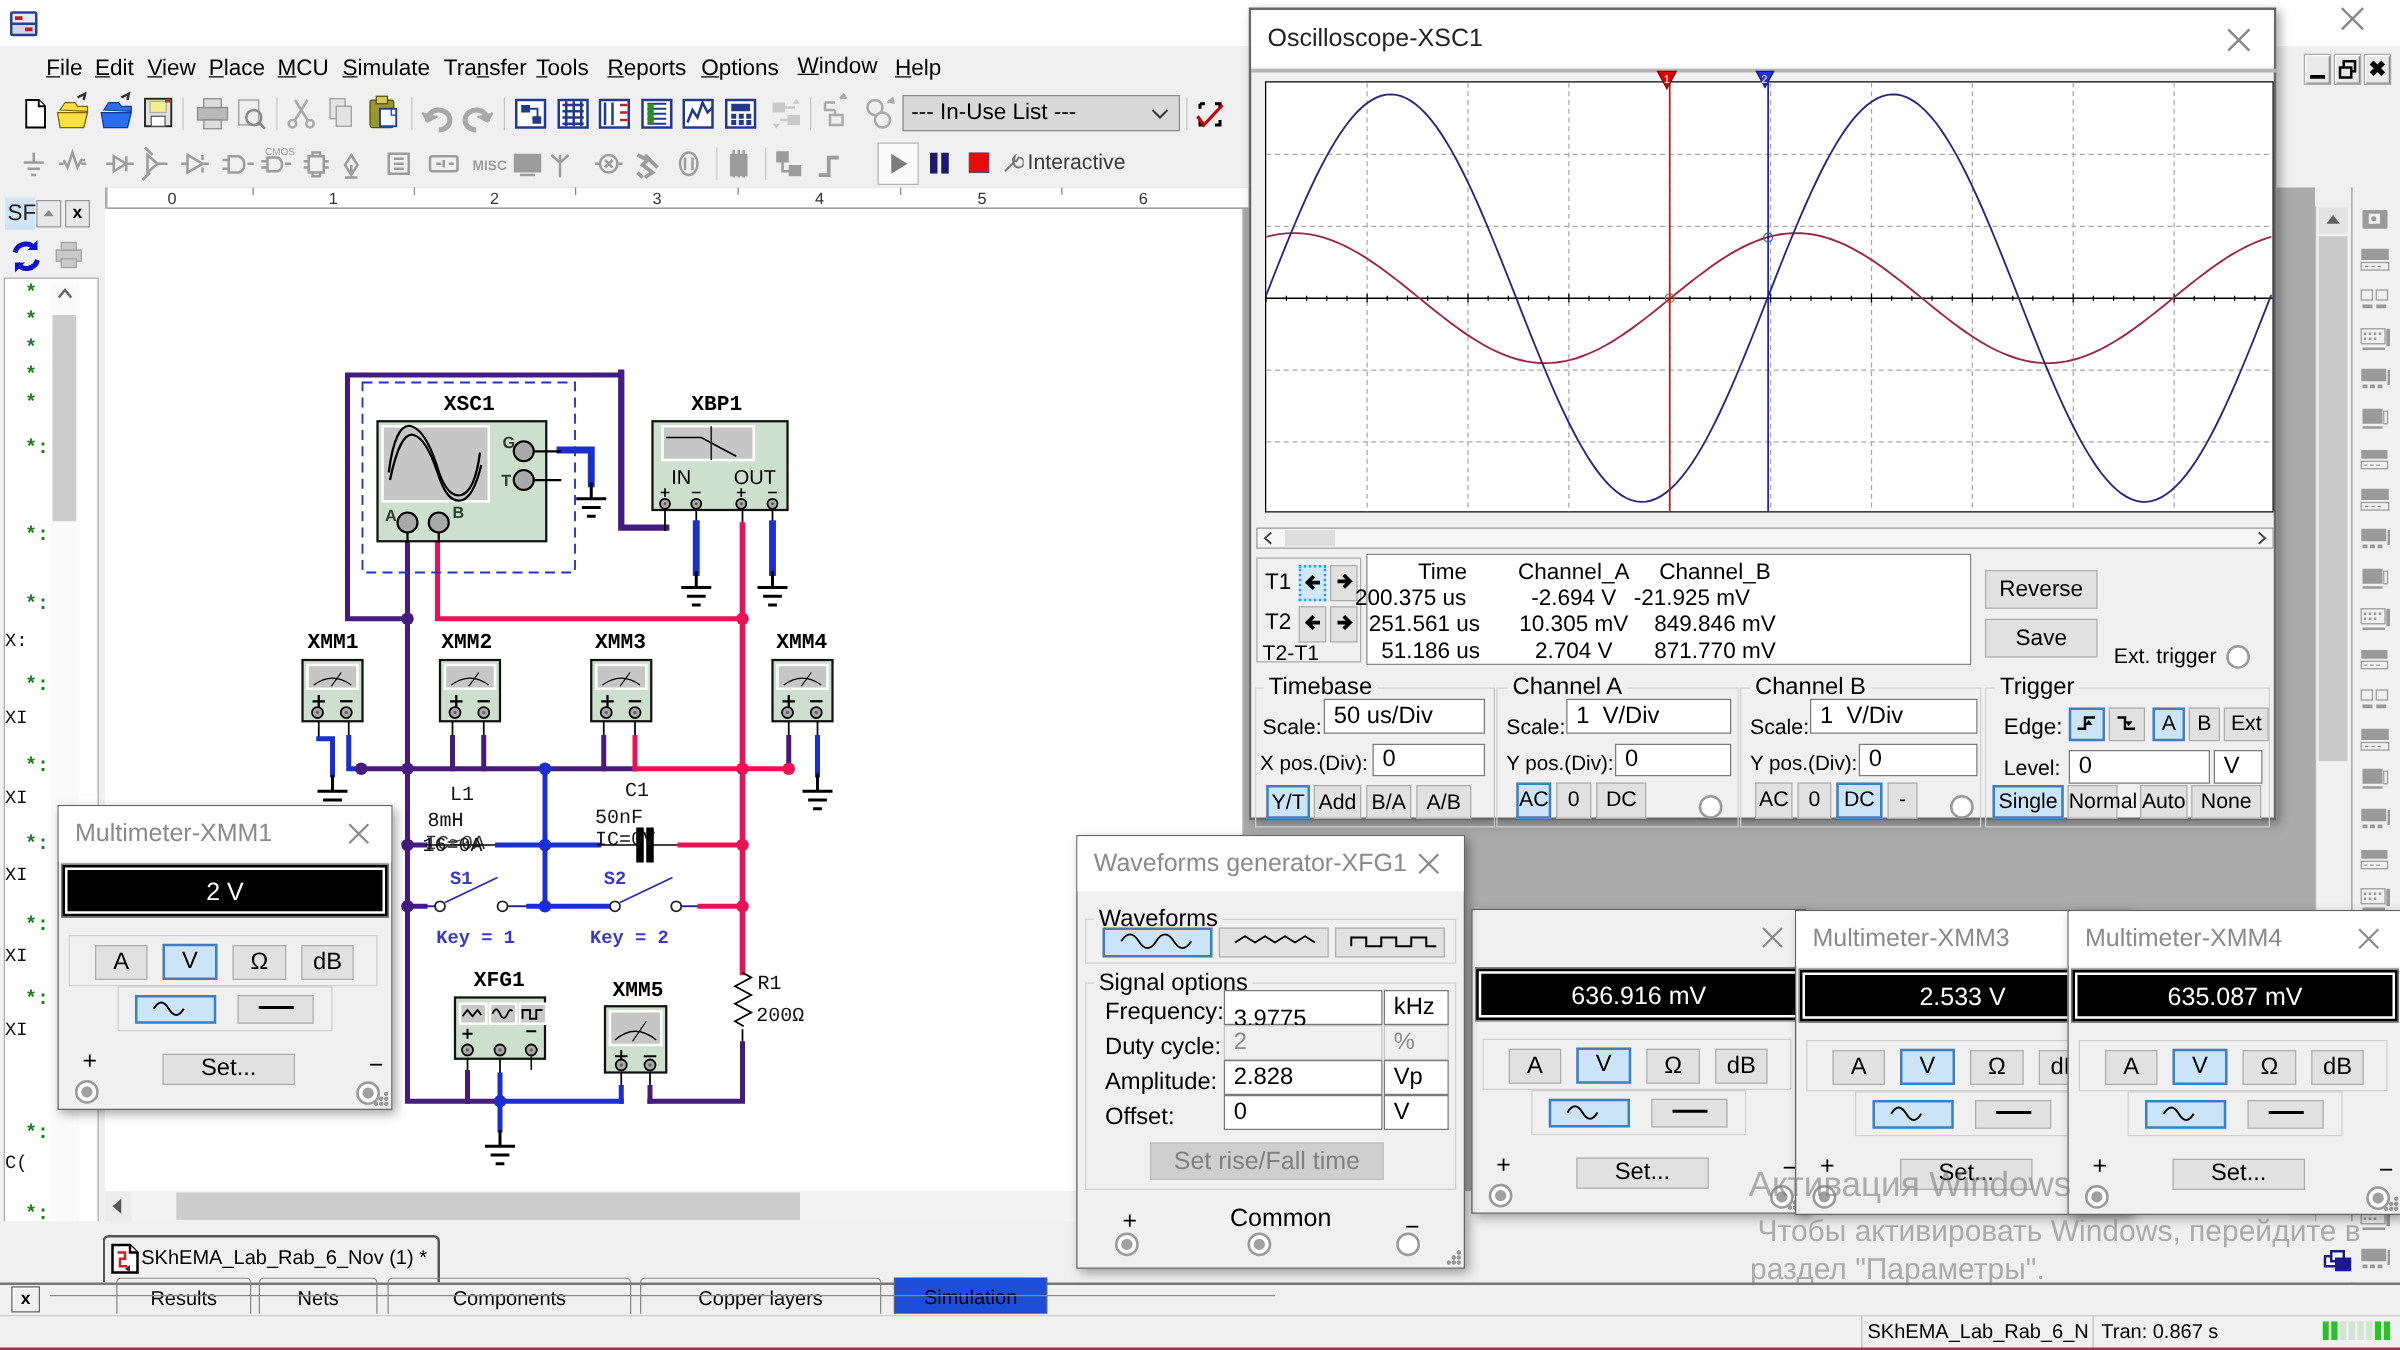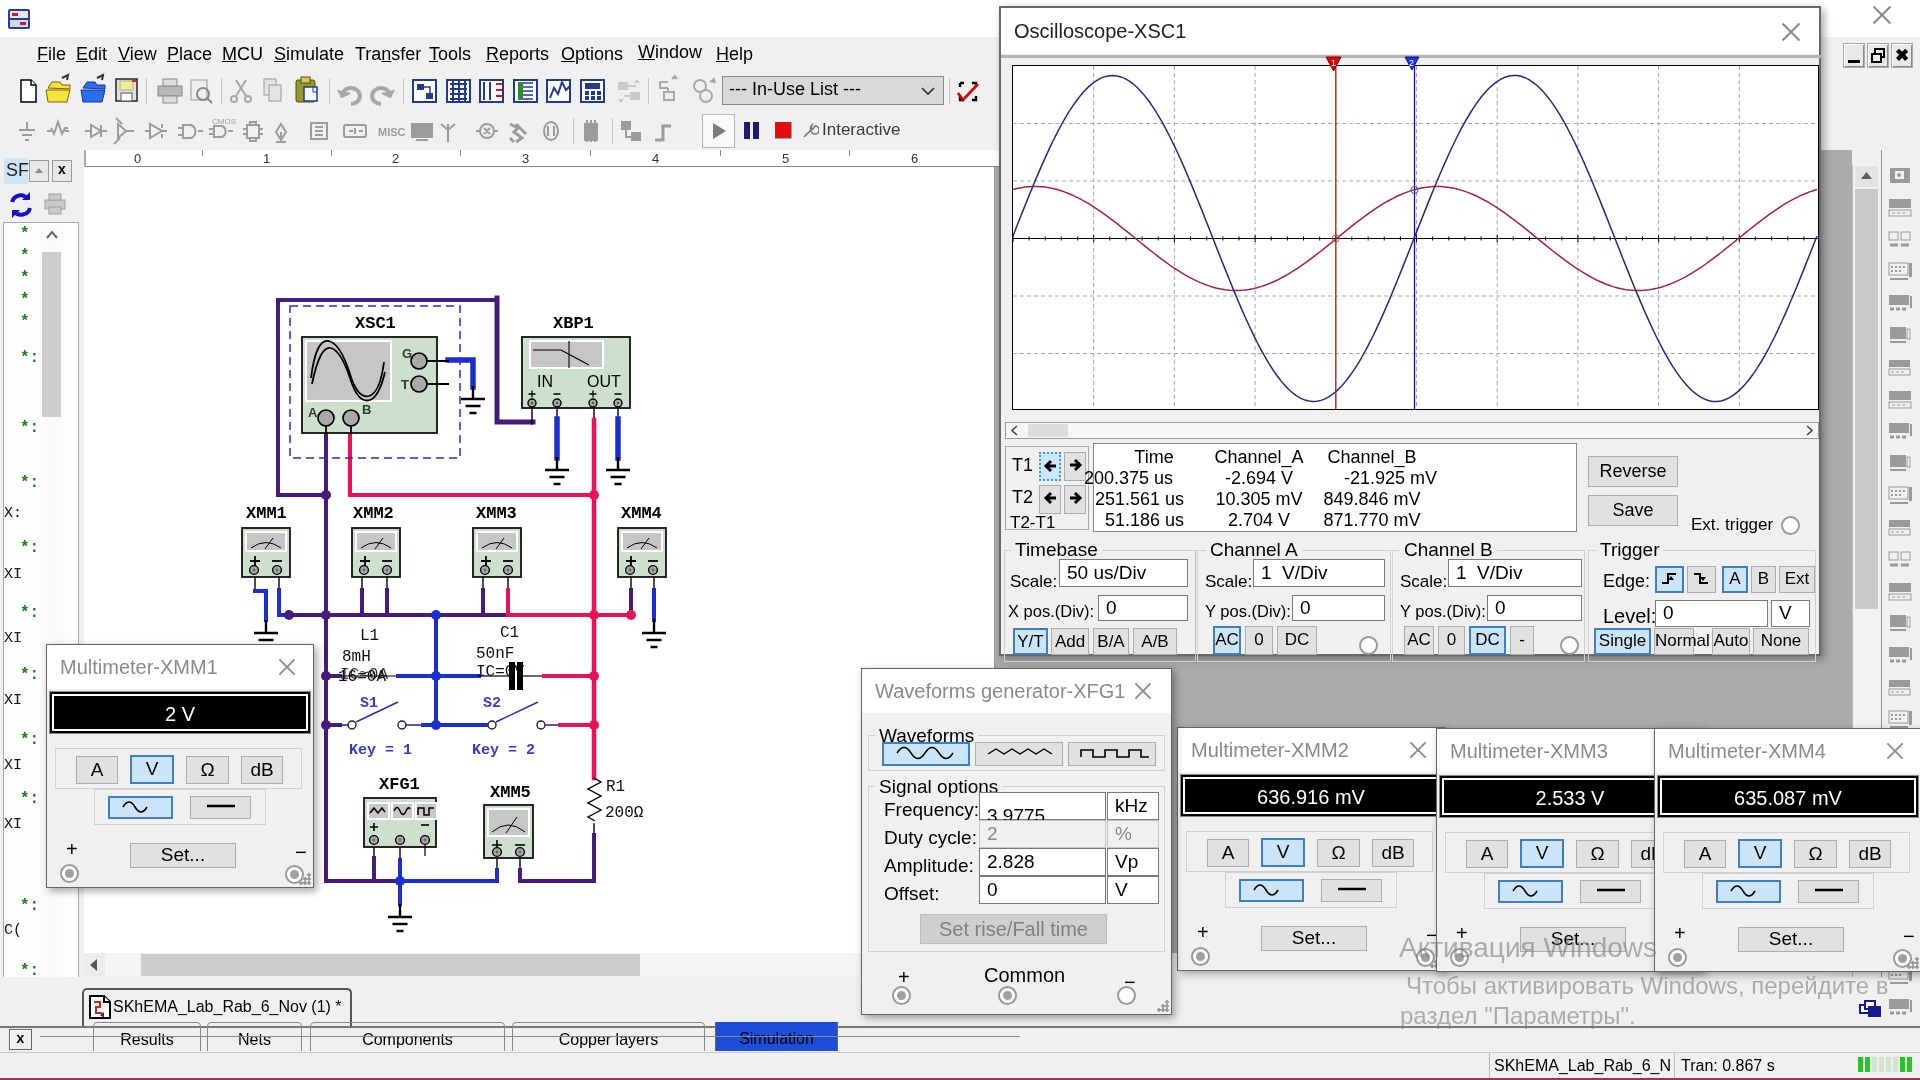--- a/index.html
+++ b/index.html
@@ -914,21 +914,21 @@
  <div class="abs" style="left:92px;top:435px;width:484px;height:89px;background:#fff;border:1px solid #888;font-size:18px;color:#000">
   <span class="abs" style="left:0px;top:3px;width:120px;text-align:center">Time</span>
   <span class="abs" style="left:100px;top:3px;width:130px;text-align:center">Channel_A</span>
   <span class="abs" style="left:213px;top:3px;width:130px;text-align:center">Channel_B</span>
   <span class="abs" style="left:-10px;top:24px;width:100px;text-align:left">200.375 us</span>
   <span class="abs" style="left:-10px;top:45px;width:100px;text-align:right">251.561 us</span>
   <span class="abs" style="left:-10px;top:66px;width:100px;text-align:right">51.186 us</span>
   <span class="abs" style="left:100px;top:24px;width:130px;text-align:center">-2.694 V</span>
   <span class="abs" style="left:100px;top:45px;width:130px;text-align:center">10.305 mV</span>
   <span class="abs" style="left:100px;top:66px;width:130px;text-align:center">2.704 V</span>
-  <span class="abs" style="left:213px;top:24px;width:130px;text-align:right">-21.925 mV</span>
+  <span class="abs" style="left:213px;top:24px;width:130px;text-align:left">-21.925 mV</span>
   <span class="abs" style="left:213px;top:45px;width:130px;text-align:center">849.846 mV</span>
   <span class="abs" style="left:213px;top:66px;width:130px;text-align:center">871.770 mV</span>
  </div>
  <div class="btn" style="left:587px;top:448px;width:90px;height:31px;font-size:18px;line-height:29px">Reverse</div>
  <div class="btn" style="left:587px;top:487px;width:90px;height:31px;font-size:18px;line-height:29px">Save</div>
  <span class="abs" style="left:690px;top:507px;font-size:17px">Ext. trigger</span>
  <div class="radio" style="left:780px;top:508px"></div>
  <div class="abs" style="left:3px;top:542px;width:192px;height:112px;border:1px solid #d0d0d0;border-right:1px solid #c0c0c0"></div>
  <div class="glabel" style="left:10px;top:531px">Timebase</div>
  <span class="abs" style="left:9px;top:564px;font-size:17px">Scale:</span>
@@ -967,21 +967,21 @@
         <path d="M3 15h6V6h8" fill="none" stroke="#000" stroke-width="2"></path>
         <path d="M9 12l3-4 3 4z" fill="#000"></path>
       </svg></div>
  <div class="btn" style="left:686px;top:558px;width:29px;height:27px"><svg width="24" height="22">
         <path d="M4 7h6v9h8" fill="none" stroke="#000" stroke-width="2"></path>
         <path d="M10 10l3 4 3-4z" fill="#000"></path>
       </svg></div>
  <div class="btn sel" style="left:721px;top:558px;width:26px;height:27px;font-size:17px;line-height:22px">A</div>
  <div class="btn" style="left:750px;top:558px;width:25px;height:27px;font-size:17px;line-height:24px">B</div>
  <div class="btn" style="left:778px;top:558px;width:36px;height:27px;font-size:17px;line-height:24px">Ext</div>
- <span class="abs" style="left:602px;top:597px;font-size:20px">Level:</span>
+ <span class="abs" style="left:602px;top:597px;font-size:17px">Level:</span>
  <div class="tbox" style="left:654px;top:592px;width:113px;height:27px;padding-top:1px">0</div>
  <div class="tbox" style="left:770px;top:592px;width:39px;height:27px;padding-top:1px">V</div>
  <div class="btn sel" style="left:593px;top:620px;width:57px;height:27px;font-size:17px;line-height:22px">Single</div>
  <div class="btn" style="left:653px;top:620px;width:40px;height:27px;font-size:17px;line-height:24px">Normal</div>
  <div class="btn" style="left:711px;top:620px;width:38px;height:27px;font-size:17px;line-height:24px">Auto</div>
  <div class="btn" style="left:752px;top:620px;width:56px;height:27px;font-size:17px;line-height:24px">None</div>
 </div>
 
 <div class="win" style="left:46px;top:644px;width:268px;height:244px">
  <div class="wtitle">Multimeter-XMM1</div>
@@ -1002,21 +1002,20 @@
         <path d="M14 9h28" stroke="#000" stroke-width="2.5"></path>
       </svg></div>
  <span class="abs" style="left:19px;top:193px;font-size:20px">+</span>
  <span class="abs" style="left:248px;top:196px;font-size:20px">−</span>
  <div class="btn" style="left:83px;top:198px;width:106px;height:25px;font-size:19px;line-height:22px">Set...</div>
  <div class="radio dot" style="left:13px;top:219px"></div>
  <div class="radio dot" style="left:238px;top:220px"></div>
  <div class="grip"></div>
 </div>
 <div class="win" style="left:1177px;top:727px;width:268px;height:244px">
- <div class="wtitle">Multimeter-XMM2</div>
  <div class="wx" style="right:16px;top:12px;transform:scale(0.9)"></div>
  <div class="disp" style="left:2px;top:46px;width:262px;height:43px">
       <div class="in">636.916 mV</div>
     </div>
  <div class="gbox" style="left:8px;top:103px;width:247px;height:41px"></div>
  <div class="btn mmbtns" style="left:29px;top:111px;width:42px;height:28px;line-height:25px">A</div>
  <div class="btn mmbtns sel" style="left:83px;top:110px;width:44px;height:29px;line-height:24px">V</div>
  <div class="btn mmbtns" style="left:139px;top:111px;width:43px;height:28px;line-height:25px">Ω</div>
  <div class="btn mmbtns" style="left:194px;top:111px;width:42px;height:28px;line-height:25px">dB</div>
  <div class="gbox" style="left:47px;top:144px;width:172px;height:36px"></div>

